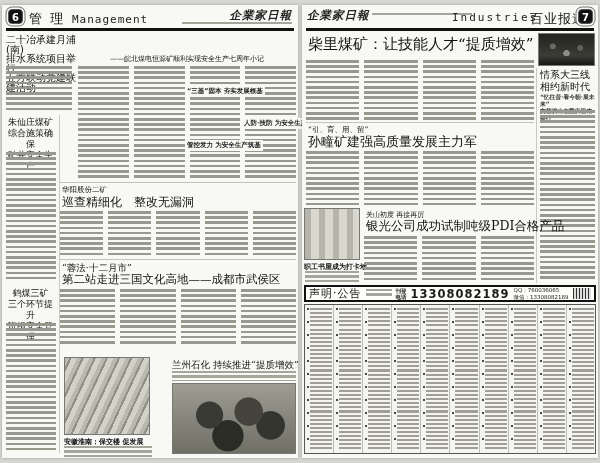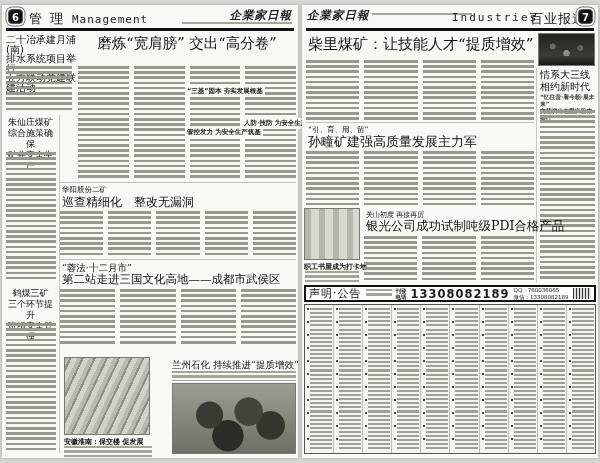--- a/index.html
+++ b/index.html
@@ -46,29 +46,29 @@
   <div class="abs greekf" style="right:6px;top:17px;width:110px;height:4px"></div>
   <div class="rule" style="left:4px;top:23px;width:288px"></div>
 
   <div class="hl" style="left:4px;top:30px;width:72px;font-size:10px;line-height:9.5px">
     <div>二十冶承建月浦(南)</div>
     <div>排水系统项目举行</div>
     <div>五方联动党建联建活动</div>
   </div>
   <div class="abs greek" style="left:4px;top:61px;width:66px;height:46px"></div>
 
-  <div class="hl serif" style="left:76px;top:29px;width:218px;text-align:center;font-size:14.5px;white-space:nowrap">磨炼“宽肩膀” 交出“高分卷”</div>
+  <div class="hl" style="left:76px;top:49px;width:218px;text-align:center;font-size:7px">——皖北煤电恒源矿顺利实现安全生产七周年小记</div>
   <div class="cols" style="left:76px;top:61px;width:218px;height:114px">
     <div class="greek"></div>
     <div class="greek"></div>
     <div class="greek"></div>
     <div class="greek"></div>
   </div>
   <div class="crosshead" style="left:183px;top:81px">“三基”固本 夯实发展根基</div>
-  <div class="crosshead" style="left:183px;top:122px">管控发力 为安全生产筑基</div>
+  <div class="crosshead" style="left:183px;top:135px">管控发力 为安全生产筑基</div>
   <div class="crosshead" style="left:240px;top:113px">人防·技防 为安全生产助力</div>
 
   <div class="vrule" style="left:57px;top:110px;height:338px"></div>
   <div class="hl serif" style="left:2px;top:112px;width:53px;text-align:center;font-size:9px;line-height:11px">
     <div>朱仙庄煤矿</div>
     <div>综合施策确保</div>
     <div>矿井安全生产</div>
   </div>
   <div class="abs greek" style="left:4px;top:147px;width:50px;height:130px"></div>
 

